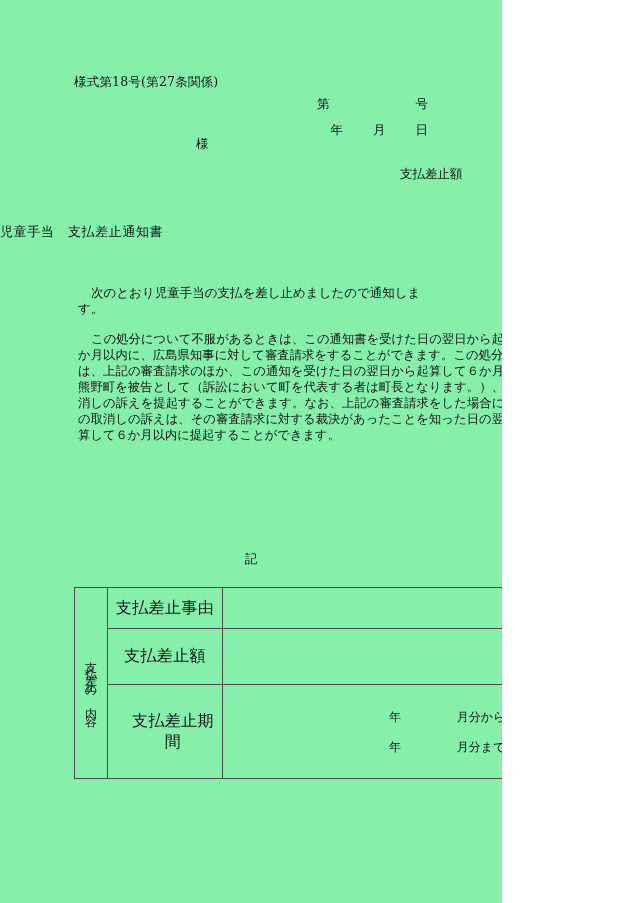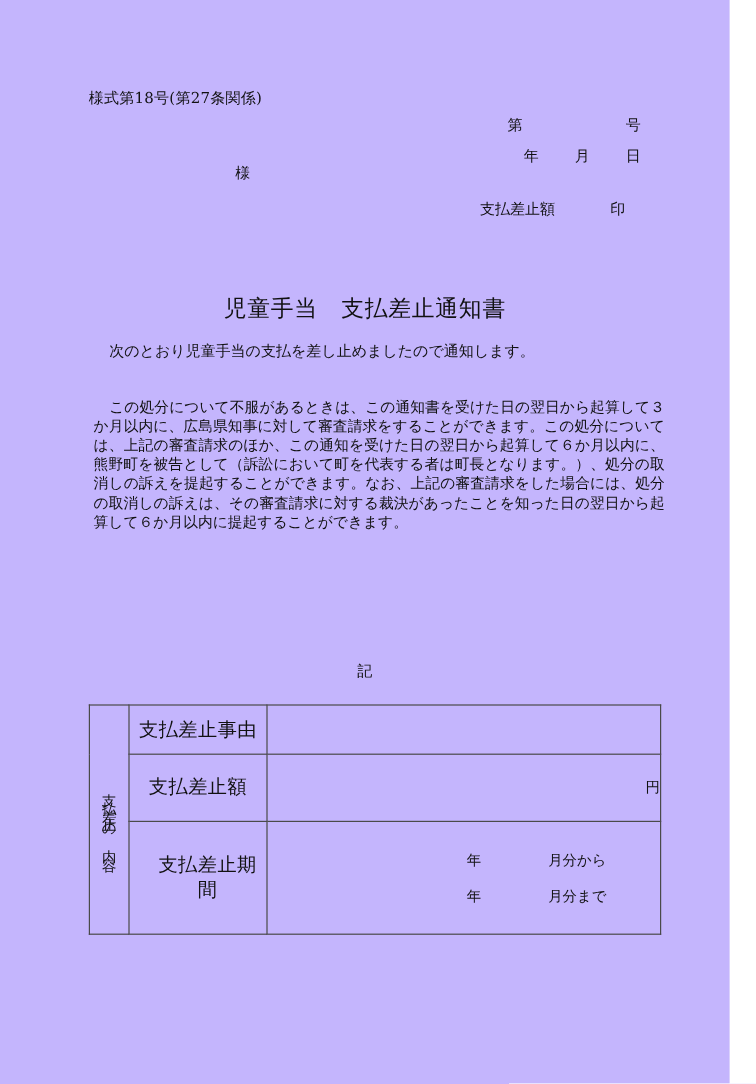--- a/index.html
+++ b/index.html
@@ -7,23 +7,23 @@
     margin: 0;
     padding: 0;
     background: #ffffff;
   }
   body {
     font-family: "DejaVu Serif", "Liberation Serif", serif;
     color: #111111;
   }
   .page {
     position: relative;
-    width: 608px;
+    width: 502px;
     height: 903px;
-    background: #c4b5fd;
+    background: #86efac;
     overflow: hidden;
     box-sizing: border-box;
   }
 
   
   .form-no {
     position: absolute;
     left: 74px;
     top: 74px;
     font-size: 12.5px;
@@ -72,23 +72,23 @@
     font-size: 12.5px;
     white-space: nowrap;
   }
   .issuer .seal { margin-left: 42px; }
 
   
   .doc-title {
     position: absolute;
     left: 0;
     right: 0;
-    top: 244px;
-    text-align: center;
-    font-size: 19px;
+    top: 223px;
+    text-align: left;
+    font-size: 13px;
     letter-spacing: 0.6px;
   }
 
   
   .intro {
     position: absolute;
     left: 78px;
     right: 74px;
     top: 285px;
     font-size: 12.5px;

